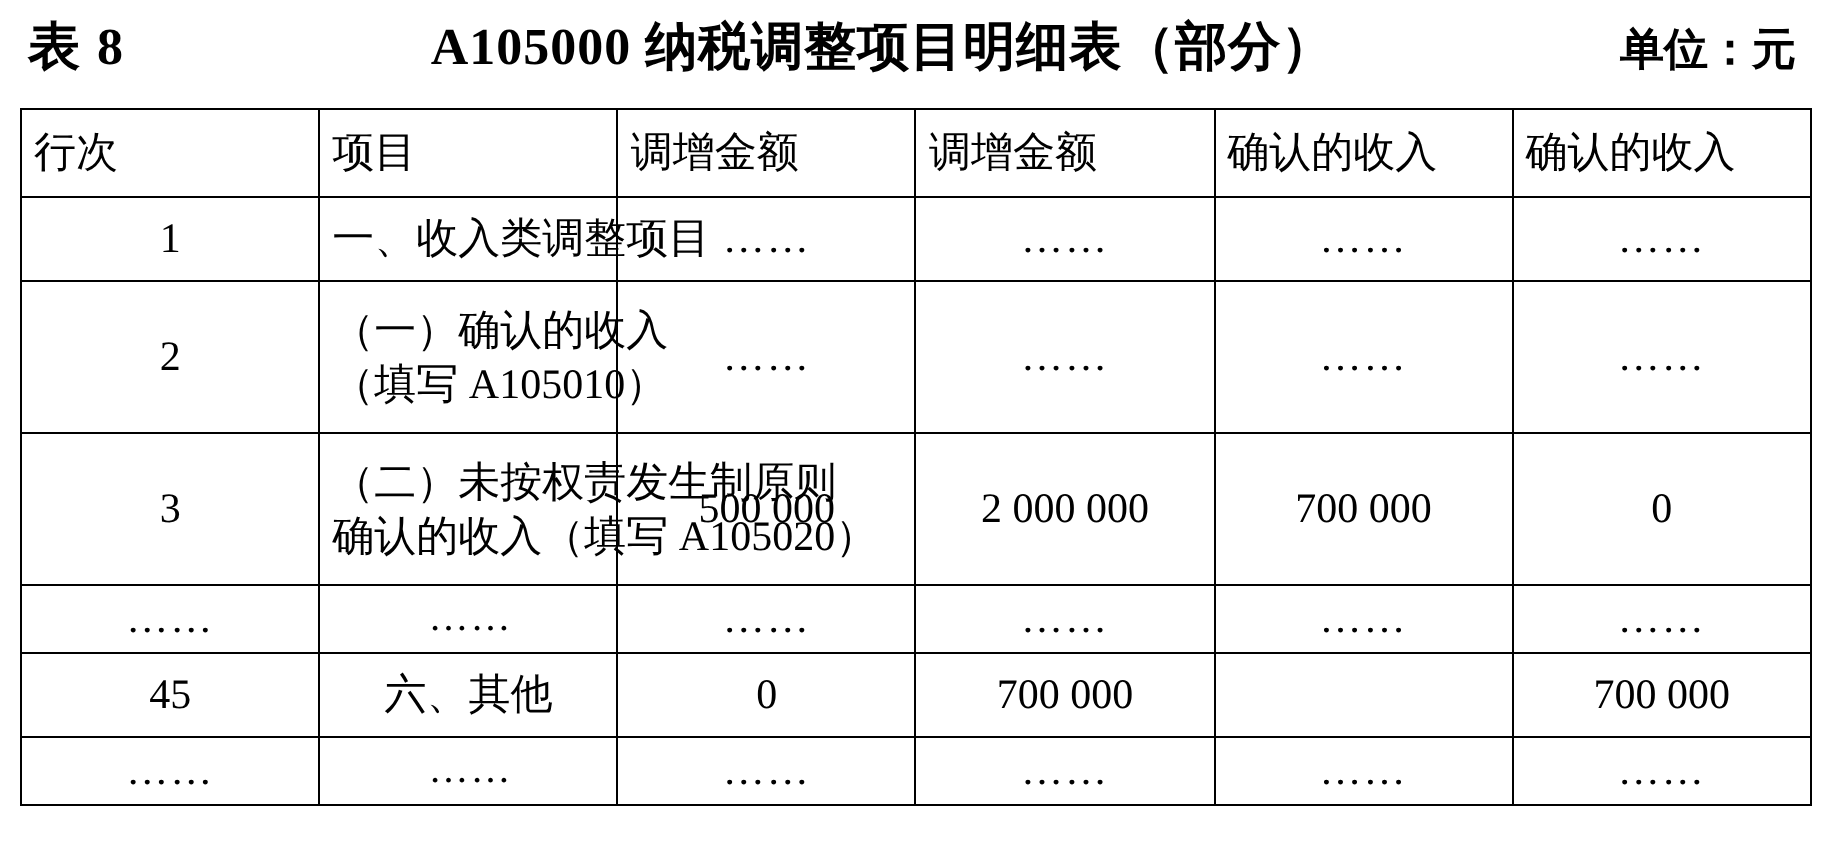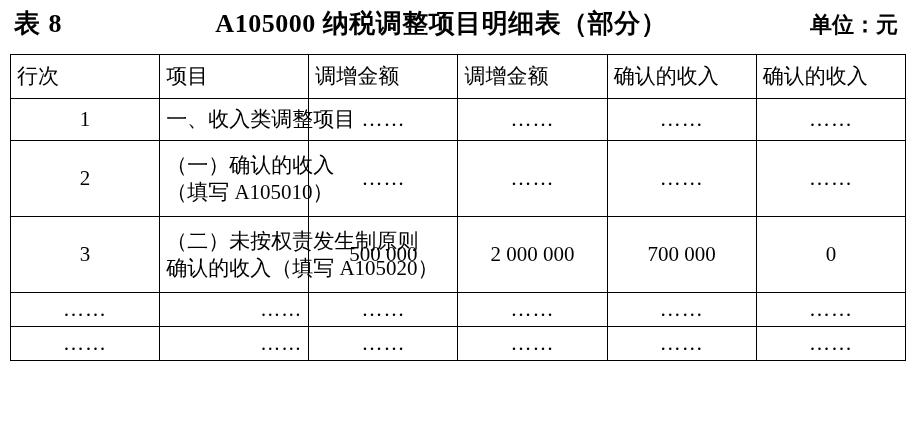--- a/index.html
+++ b/index.html
@@ -69,21 +69,21 @@
   th.hd {
     text-align: left;
     font-size: 21px;
     height: 44px;
   }
   td.rownum {
     text-align: center;
     width: 74px;
   }
   td.item {
-    text-align: right;
+    text-align: center;
     width: 330px;
     padding-left: 10px;
   }
   td.num {
     text-align: center;
     width: 123px;
     font-family: "Liberation Serif", "DejaVu Serif", serif;
   }
   .dots {
     letter-spacing: 1px;
@@ -161,20 +161,30 @@
         <td class="rownum dots">……</td>
         <td class="item">
           <span class="item-line dots">……</span>
         </td>
         <td class="num dots">……</td>
         <td class="num dots">……</td>
         <td class="num dots">……</td>
         <td class="num dots">……</td>
       </tr>
 
+      <tr class="r45">
+        <td class="rownum">45</td>
+        <td class="item">
+          <span class="item-line">六、其他</span>
+        </td>
+        <td class="num">0</td>
+        <td class="num">700 000</td>
+        <td class="num"></td>
+        <td class="num">700 000</td>
+      </tr>
 
       <tr class="rdots2">
         <td class="rownum dots">……</td>
         <td class="item">
           <span class="item-line dots">……</span>
         </td>
         <td class="num dots">……</td>
         <td class="num dots">……</td>
         <td class="num dots">……</td>
         <td class="num dots">……</td>

